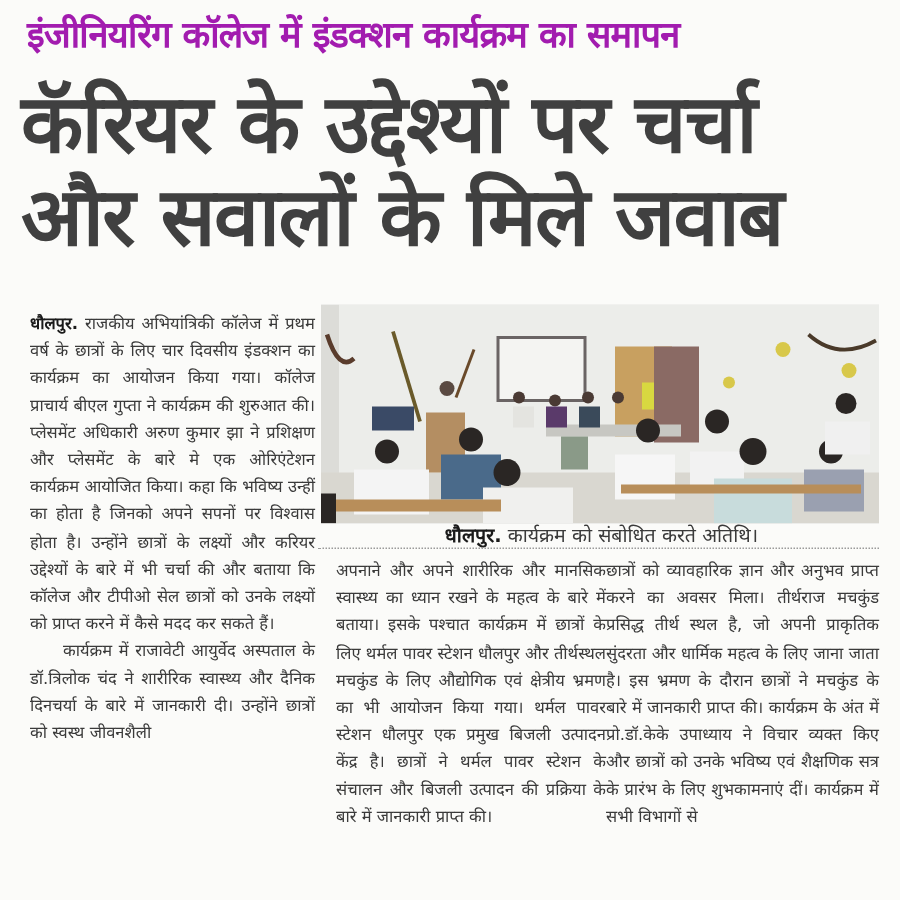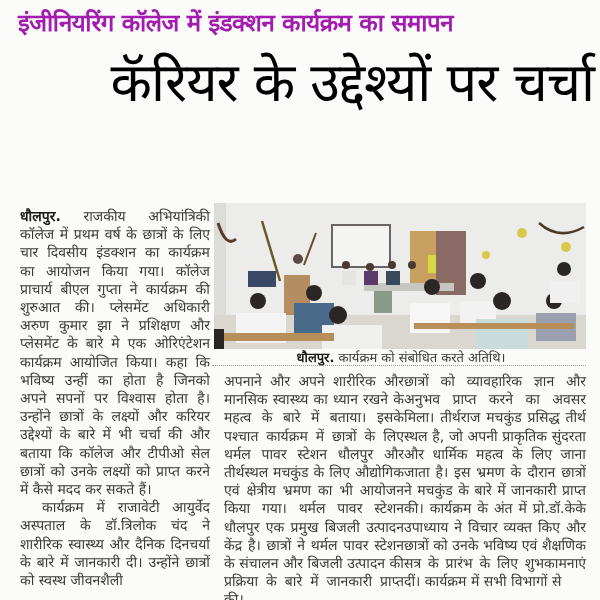--- a/index.html
+++ b/index.html
@@ -10,25 +10,25 @@
     color: #2a2a2a;
     position: relative;
   }
   .kicker {
     position: absolute; left: 18px; top: 8px; width: 570px;
     color: #a21caf; font-weight: bold; font-size: 24px; line-height: 30px;
     white-space: nowrap; letter-spacing: -0.5px;
   }
   .headline {
     position: absolute; left: 14px; top: 52px; width: 580px;
-    color: #000000; font-weight: normal; font-size: 54px; line-height: 62px;
-    letter-spacing: -1px; white-space: nowrap; text-align: right;
+    color: #404040; font-weight: bold; font-size: 54px; line-height: 62px;
+    letter-spacing: -1px; white-space: nowrap;
   }
   .col {
-    position: absolute; font-size: 14px; line-height: 18.2px;
+    position: absolute; font-size: 11px; line-height: 18.2px;
     text-align: justify; color: #3a3a3a;
   }
   .col p { margin: 0; }
   .col .indent { text-indent: 22px; }
   .col1 { left: 20px; top: 207px; width: 190px; }
   .col2 { left: 204px; top: 372px; width: 180px; margin-left: 20px; }
   .col3 { left: 404px; top: 372px; width: 182px; }
   .dateline { font-weight: bold; color: #1a1a1a; }
   .divider {
     position: absolute; left: 212px; top: 365px; width: 374px; height: 0;
@@ -44,20 +44,21 @@
   }
   .caption .cap-place { font-weight: bold; color: #1a1a1a; }
 </style>
 </head>
 <body>
 
 <div class="kicker">इंजीनियरिंग कॉलेज में इंडक्शन कार्यक्रम का समापन</div>
 
 <div class="headline">
   <div>कॅरियर के उद्देश्यों पर चर्चा</div>
+  <div>और सवालों के मिले जवाब</div>
 </div>
 
 <div class="col col1">
   <p><span class="dateline">धौलपुर.</span><span> राजकीय अभियांत्रिकी कॉलेज में प्रथम वर्ष के छात्रों के लिए चार दिवसीय इंडक्शन का कार्यक्रम का आयोजन किया गया। कॉलेज प्राचार्य बीएल गुप्ता ने कार्यक्रम की शुरुआत की। प्लेसमेंट अधिकारी अरुण कुमार झा ने प्रशिक्षण और प्लेसमेंट के बारे मे एक ओरिएंटेशन कार्यक्रम आयोजित किया। कहा कि भविष्य उन्हीं का होता है जिनको अपने सपनों पर विश्वास होता है। उन्होंने छात्रों के लक्ष्यों और करियर उद्देश्यों के बारे में भी चर्चा की और बताया कि कॉलेज और टीपीओ सेल छात्रों को उनके लक्ष्यों को प्राप्त करने में कैसे मदद कर सकते हैं।</span></p>
   <p class="indent">कार्यक्रम में राजावेटी आयुर्वेद अस्पताल के डॉ.त्रिलोक चंद ने शारीरिक स्वास्थ्य और दैनिक दिनचर्या के बारे में जानकारी दी। उन्होंने छात्रों को स्वस्थ जीवनशैली</p>
 </div>
 
 <div class="photo" aria-label="Classroom with guests at a podium and a table addressing seated students">
   <svg width="372" height="146" viewBox="0 0 372 146">
     <rect x="0" y="0" width="372" height="146" fill="#ecedea"></rect>

